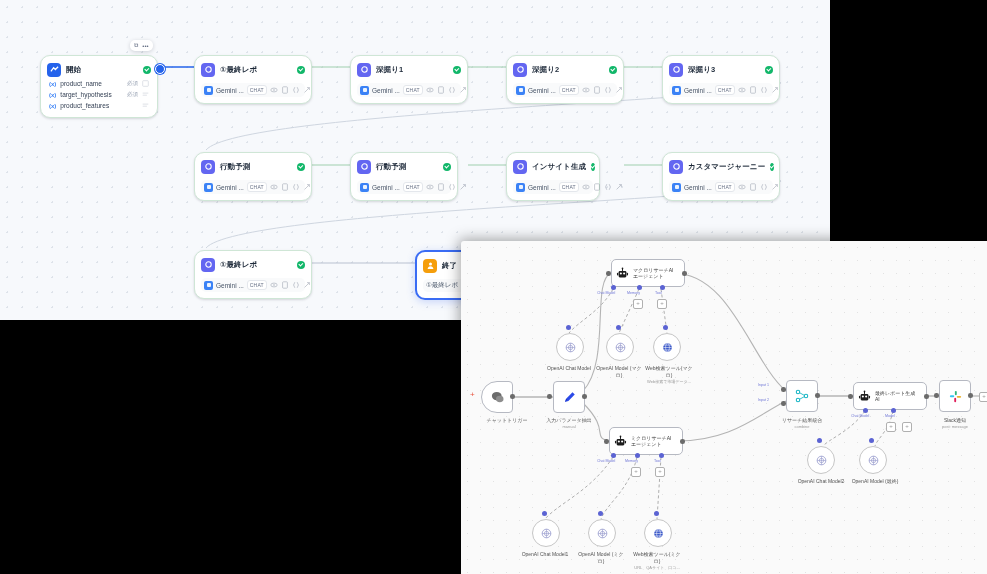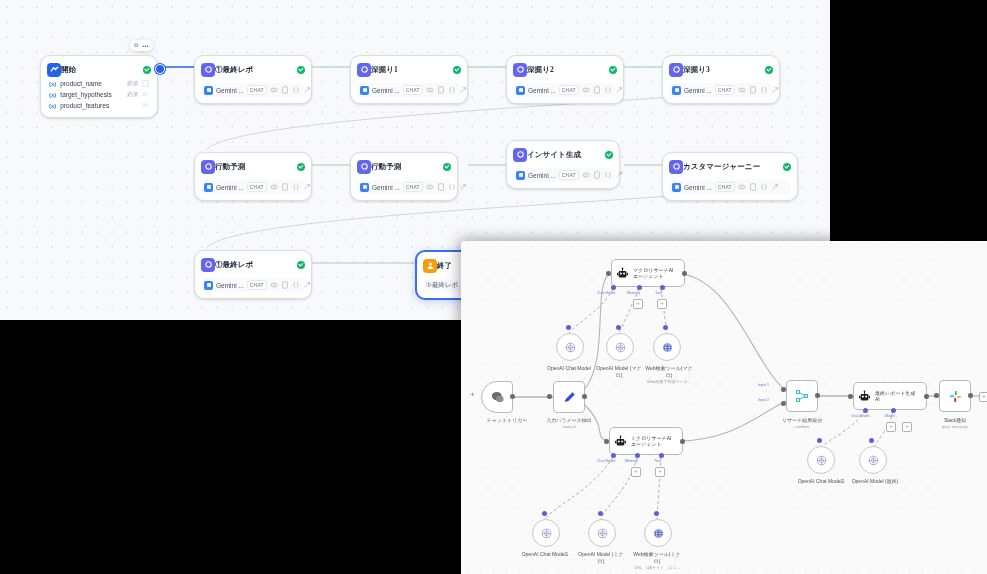--- a/index.html
+++ b/index.html
@@ -11,21 +11,21 @@
   .canvas{position:absolute;left:0;top:0;width:830px;height:320px;
           background:#f7f9fc;overflow:hidden;}
   .canvas::before{content:"";position:absolute;inset:0;
     background-image:radial-gradient(#d5dbe4 1px,transparent 1px);
     background-size:15px 15px;opacity:.75;}
 
   .node{position:absolute;background:#fff;border:1px solid #cfe6d6;
         border-radius:10px;box-shadow:0 1px 3px rgba(16,24,40,.10),0 1px 2px rgba(16,24,40,.06);
         padding:5px 6px 6px 6px;box-sizing:border-box;}
   .node.sel{border:2px solid #3a6cf4;box-shadow:0 2px 8px rgba(58,108,244,.25);}
-  .node-head{display:flex;align-items:center;height:17px;font-family:Liberation Serif, serif;}
+  .node-head{display:flex;align-items:center;gap:5px;height:17px;}
   .nicon{width:14px;height:14px;border-radius:4px;display:flex;align-items:center;
          justify-content:center;flex:0 0 auto;}
   .nicon svg{width:9px;height:9px;display:block;}
   .ic-start{background:#2563eb;}
   .ic-llm{background:#6366f1;}
   .ic-end{background:#f59e0b;}
   .ntitle{font-size:7.5px;color:#1d2939;font-weight:600;white-space:nowrap;letter-spacing:.1px;}
   .ok{margin-left:auto;width:8px;height:8px;border-radius:50%;background:#12b76a;
       display:flex;align-items:center;justify-content:center;}
   .ok::after{content:"";width:3px;height:1.5px;border-left:1px solid #fff;
@@ -380,21 +380,21 @@
             </svg>
           </span>
         <span class="mini-ic">
             <svg viewBox="0 0 10 10">
               <path d="M2 8 L8 2M8 2h-3M8 2v3" stroke="#667085" fill="none" stroke-width=".9"></path>
             </svg>
           </span>
       </div>
     </div>
 
-    <div class="node" style="left:506px;top:140px;width:114px;">
+    <div class="node" style="left:506px;top:152px;width:94px;">
       <div class="node-head">
         <span class="nicon ic-llm">
             <svg viewBox="0 0 10 10">
               <circle cx="5" cy="5" r="3" stroke="#fff" stroke-width="1.2" fill="none"></circle>
             </svg>
           </span>
         <span class="ntitle">インサイト生成</span>
         <span class="ok"></span>
       </div>
       <div class="model-row">
@@ -418,21 +418,21 @@
             </svg>
           </span>
         <span class="mini-ic">
             <svg viewBox="0 0 10 10">
               <path d="M2 8 L8 2M8 2h-3M8 2v3" stroke="#667085" fill="none" stroke-width=".9"></path>
             </svg>
           </span>
       </div>
     </div>
 
-    <div class="node" style="left:662px;top:152px;width:136px;">
+    <div class="node" style="left:662px;top:152px;width:118px;">
       <div class="node-head">
         <span class="nicon ic-llm">
             <svg viewBox="0 0 10 10">
               <circle cx="5" cy="5" r="3" stroke="#fff" stroke-width="1.2" fill="none"></circle>
             </svg>
           </span>
         <span class="ntitle">カスタマージャーニー</span>
         <span class="ok"></span>
       </div>
       <div class="model-row">

